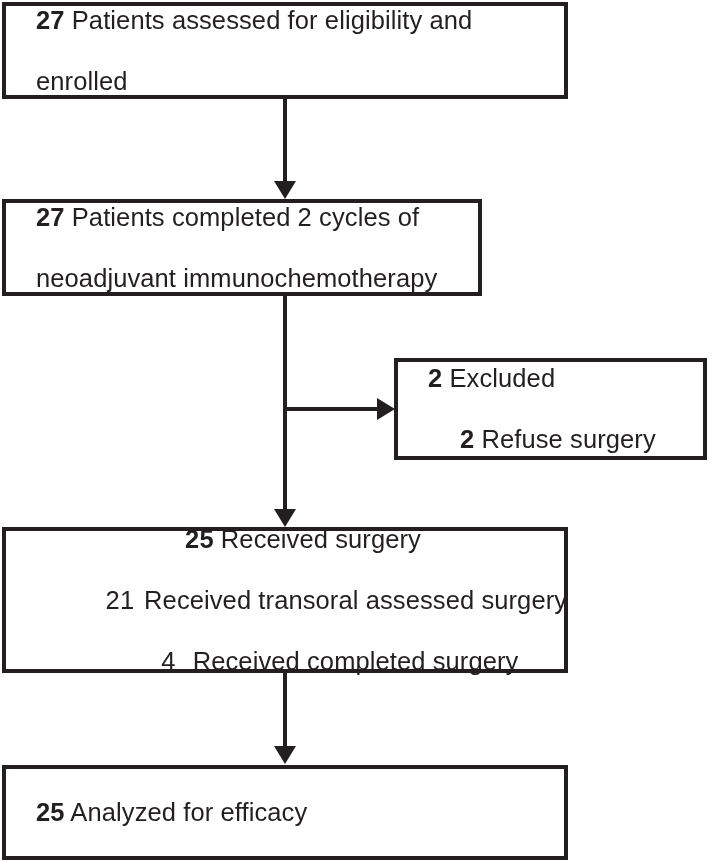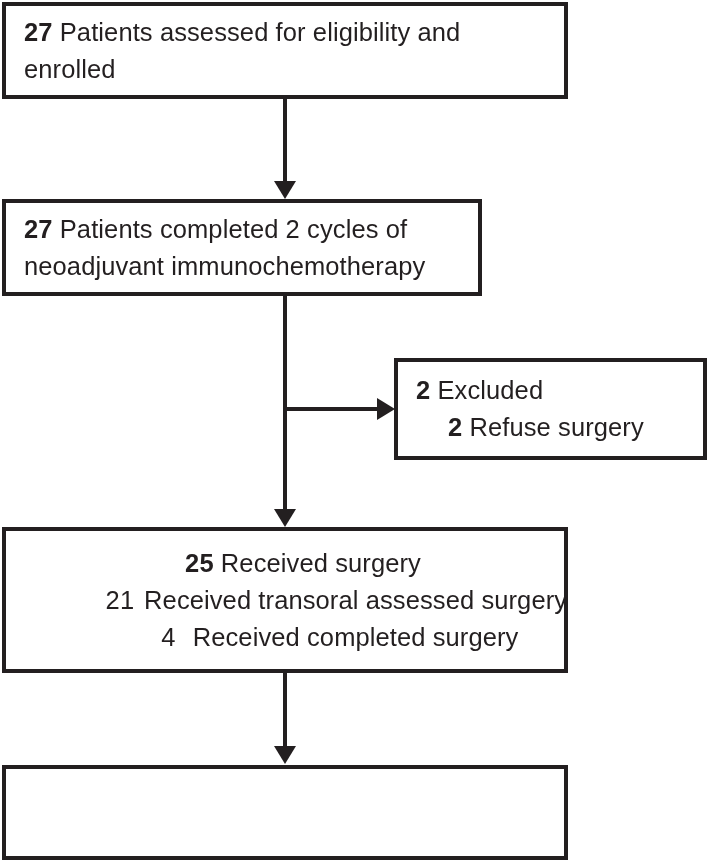--- a/index.html
+++ b/index.html
@@ -21,21 +21,21 @@
     position: absolute;
     box-sizing: border-box;
     border: 4px solid #231f20;
     background: #ffffff;
     display: flex;
     flex-direction: column;
     justify-content: center;
   }
   .line {
     position: absolute;
-    margin: 0;
+    margin: 12px;
     color: #231f20;
     font-size: 25.5px;
     line-height: 37px;
     white-space: nowrap;
     letter-spacing: 0.1px;
   }
   .num {
     font-weight: bold;
   }
   .sub-indent {
@@ -131,15 +131,19 @@
     <div class="line" style="position:relative; left:50px;">
       <span class="num-col">4</span> 
       <span>Received completed surgery</span>
     </div>
   </div>
 
   <div class="conn-v" style="left:283px; top:673px; height:74px;"></div>
   <div class="arrow-down" style="left:274px; top:746px;"></div>
 
   <div class="node" style="left:2px; top:765px; width:566px; height:95px;">
+    <div class="line" style="position:relative; left:18px;">
+      <span class="num">25</span> 
+      <span>Analyzed for efficacy</span>
+    </div>
   </div>
 
 </div>
 
 </body></html>

